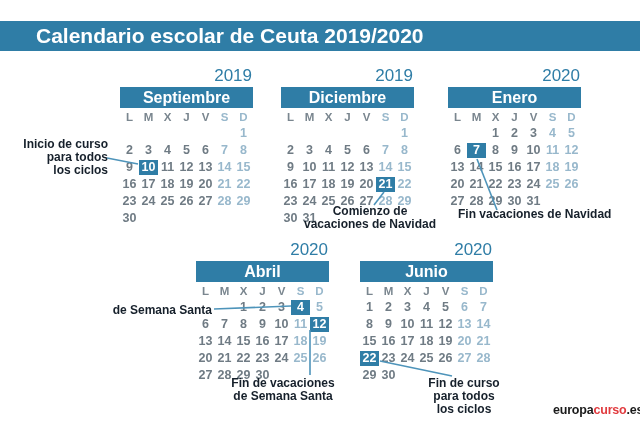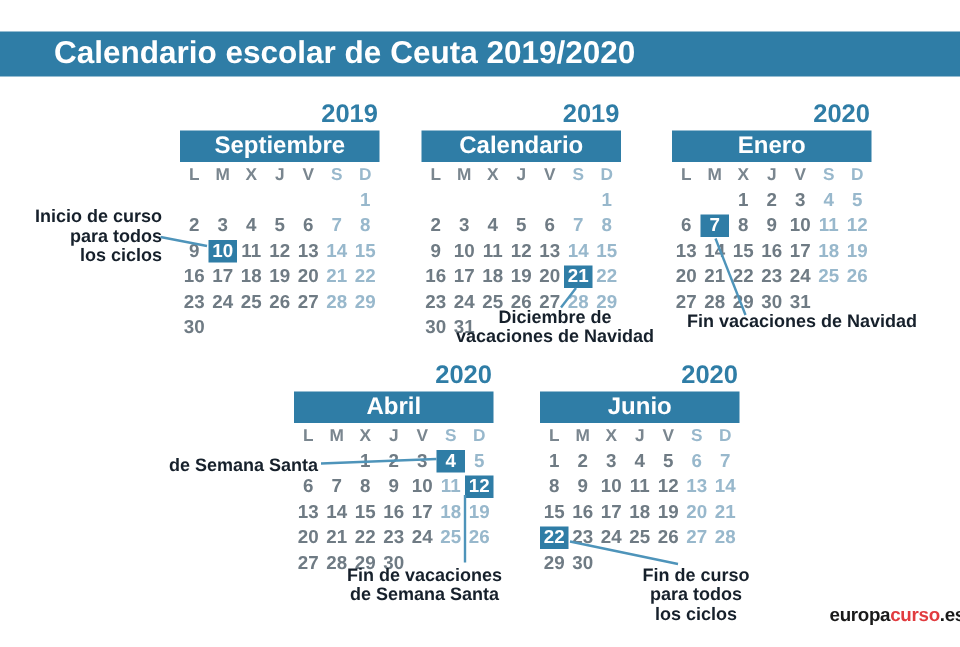--- a/index.html
+++ b/index.html
@@ -19,21 +19,21 @@
   .banner .title{
     margin-left:36px;line-height:30px;font-size:21px;font-weight:bold;color:#ffffff;
     white-space:nowrap;
   }
   .calendar{position:absolute;width:133px;}
   #cal-0{left:120px;top:66px;}
   #cal-1{left:281px;top:66px;}
   #cal-2{left:448px;top:66px;}
   #cal-3{left:196px;top:240px;}
   #cal-4{left:360px;top:240px;}
-  .year{text-align:right;font-size:17px;font-weight:bold;color:var(--teal);height:20px;line-height:20px;padding-right:1px;}
+  .year{text-align:right;font-size:17px;font-weight:normal;color:var(--teal);height:20px;line-height:20px;padding-right:1px;}
   .month-bar{height:21px;margin-top:1px;background:var(--teal);color:#fff;text-align:center;font-size:16px;font-weight:bold;line-height:21px;}
   .dow{display:grid;grid-template-columns:repeat(7,19px);margin-top:3px;height:13px;}
   .dow span{text-align:center;font-size:11.5px;font-weight:bold;color:#7A868F;line-height:13px;}
   .dow span.wknd{color:var(--wkend);}
   .grid{display:grid;grid-template-columns:repeat(7,19px);grid-auto-rows:17px;margin-top:1px;}
   .cell{text-align:center;font-size:12.5px;font-weight:bold;color:var(--wk);line-height:17px;}
   .cell.wknd{color:var(--wkend);}
   .cell.hl{background:var(--teal);color:#fff;line-height:15px;margin:1px 0;}
   .ann{position:absolute;font-size:12px;font-weight:bold;color:var(--ann);line-height:13px;white-space:nowrap;}
   #ann-inicio{left:8px;top:138px;width:100px;text-align:right;}
@@ -106,21 +106,21 @@
       <span class="cell"></span>
       <span class="cell"></span>
       <span class="cell"></span>
       <span class="cell"></span>
       <span class="cell"></span>
     </div>
 </div>
 
 <div class="calendar" id="cal-1">
   <div class="year">2019</div>
-  <div class="month-bar">Calendario</div>
+  <div class="month-bar">Diciembre</div>
   <div class="dow">
       <span>L</span>
       <span>M</span>
       <span>X</span>
       <span>J</span>
       <span>V</span>
       <span class="wknd">S</span>
       <span class="wknd">D</span>
     </div>
   <div class="grid">
@@ -322,21 +322,21 @@
     </div>
 </div>
 
 <div class="ann" id="ann-inicio">
   <span>Inicio de curso</span><br>
   <span>para todos</span><br>
   <span>los ciclos</span>
 </div>
 
 <div class="ann" id="ann-com-nav">
-  <span>Diciembre de</span><br>
+  <span>Comienzo de</span><br>
   <span>vacaciones de Navidad</span>
 </div>
 
 <div class="ann" id="ann-fin-nav">
   <span>Fin vacaciones de Navidad</span>
 </div>
 
 <div class="ann" id="ann-com-ss">
   <br>
   <span>de Semana Santa</span>

